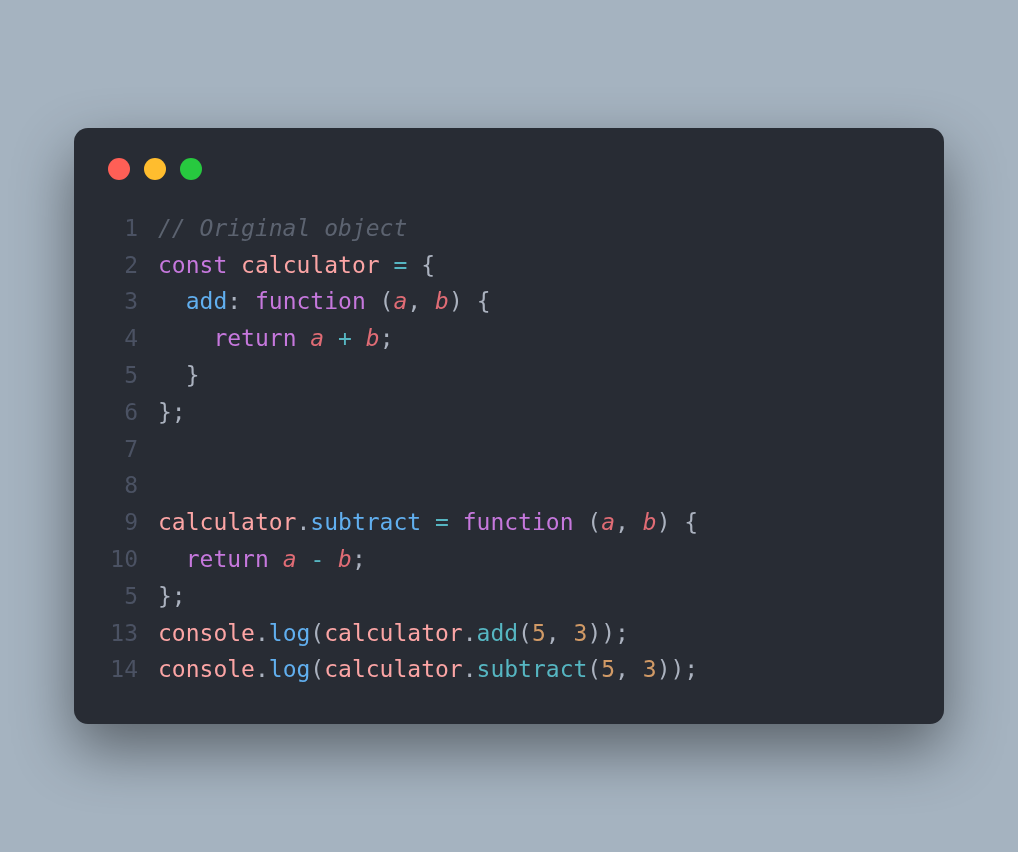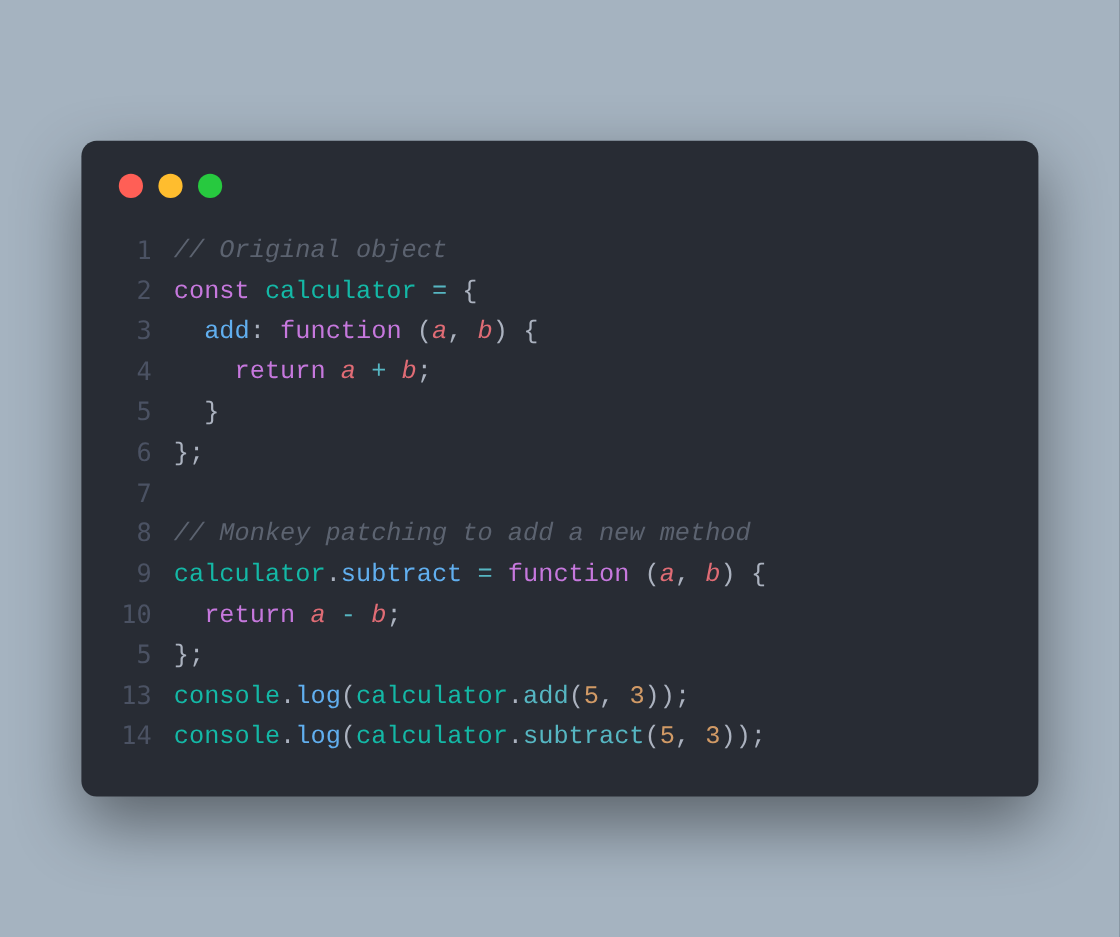--- a/index.html
+++ b/index.html
@@ -43,26 +43,25 @@
     .gutter {
       width: 54px;
       text-align: right;
       color: #4b5263;
       padding-right: 20px;
       user-select: none;
       flex-shrink: 0;
     }
     .code-content {
       color: #abb2bf;
-      font-family: Liberation Mono, monospace;
     }
     .tk { white-space: pre; }
     .c-comment { color: #5c6370; font-style: italic; }
     .c-keyword { color: #c678dd; }
-    .c-var { color: #14b8a6; margin-top: 24px; }
+    .c-var { color: #fca5a5; margin-top: 24px; }
     .c-func { color: #61afef; }
     .c-param { color: #e06c75; font-style: italic; }
     .c-op { color: #56b6c2; }
     .c-punct { color: #abb2bf; }
     .c-number { color: #d19a66; }
     .c-default { color: #abb2bf; }
     .c-method { color: #56b6c2; }
   </style>
 </head>
 <body>
@@ -74,20 +73,20 @@
     <div class="tl-dot dot-green"></div>
   </div>
   <div class="code-area" id="code-area">
       <div class="code-line"><span class="gutter">1</span><span class="code-content"><span class="tk c-comment">// Original object</span></span></div>
       <div class="code-line"><span class="gutter">2</span><span class="code-content"><span class="tk c-keyword">const</span><span class="tk c-default"> </span><span class="tk c-var">calculator</span><span class="tk c-default"> </span><span class="tk c-op">=</span><span class="tk c-default"> </span><span class="tk c-punct">{</span></span></div>
       <div class="code-line"><span class="gutter">3</span><span class="code-content"><span class="tk c-default">  </span><span class="tk c-func">add</span><span class="tk c-punct">:</span><span class="tk c-default"> </span><span class="tk c-keyword">function</span><span class="tk c-default"> </span><span class="tk c-punct">(</span><span class="tk c-param">a</span><span class="tk c-punct">,</span><span class="tk c-default"> </span><span class="tk c-param">b</span><span class="tk c-punct">)</span><span class="tk c-default"> </span><span class="tk c-punct">{</span></span></div>
       <div class="code-line"><span class="gutter">4</span><span class="code-content"><span class="tk c-default">    </span><span class="tk c-keyword">return</span><span class="tk c-default"> </span><span class="tk c-param">a</span><span class="tk c-default"> </span><span class="tk c-op">+</span><span class="tk c-default"> </span><span class="tk c-param">b</span><span class="tk c-punct">;</span></span></div>
       <div class="code-line"><span class="gutter">5</span><span class="code-content"><span class="tk c-default">  </span><span class="tk c-punct">}</span></span></div>
       <div class="code-line"><span class="gutter">6</span><span class="code-content"><span class="tk c-punct">};</span></span></div>
       <div class="code-line"><span class="gutter">7</span><span class="code-content">&nbsp;</span></div>
-      <div class="code-line"><span class="gutter">8</span><span class="code-content"><span class="tk c-comment">// Monkey patching to add a new method</span></span></div>
+      <div class="code-line"><span class="gutter">8</span></div>
       <div class="code-line"><span class="gutter">9</span><span class="code-content"><span class="tk c-var">calculator</span><span class="tk c-punct">.</span><span class="tk c-func">subtract</span><span class="tk c-default"> </span><span class="tk c-op">=</span><span class="tk c-default"> </span><span class="tk c-keyword">function</span><span class="tk c-default"> </span><span class="tk c-punct">(</span><span class="tk c-param">a</span><span class="tk c-punct">,</span><span class="tk c-default"> </span><span class="tk c-param">b</span><span class="tk c-punct">)</span><span class="tk c-default"> </span><span class="tk c-punct">{</span></span></div>
       <div class="code-line"><span class="gutter">10</span><span class="code-content"><span class="tk c-default">  </span><span class="tk c-keyword">return</span><span class="tk c-default"> </span><span class="tk c-param">a</span><span class="tk c-default"> </span><span class="tk c-op">-</span><span class="tk c-default"> </span><span class="tk c-param">b</span><span class="tk c-punct">;</span></span></div>
       <div class="code-line"><span class="gutter">5</span><span class="code-content"><span class="tk c-punct">};</span></span></div>
       <div class="code-line"><span class="gutter">13</span><span class="code-content"><span class="tk c-var">console</span><span class="tk c-punct">.</span><span class="tk c-func">log</span><span class="tk c-punct">(</span><span class="tk c-var">calculator</span><span class="tk c-punct">.</span><span class="tk c-method">add</span><span class="tk c-punct">(</span><span class="tk c-number">5</span><span class="tk c-punct">,</span><span class="tk c-default"> </span><span class="tk c-number">3</span><span class="tk c-punct">));</span></span></div>
       <div class="code-line"><span class="gutter">14</span><span class="code-content"><span class="tk c-var">console</span><span class="tk c-punct">.</span><span class="tk c-func">log</span><span class="tk c-punct">(</span><span class="tk c-var">calculator</span><span class="tk c-punct">.</span><span class="tk c-method">subtract</span><span class="tk c-punct">(</span><span class="tk c-number">5</span><span class="tk c-punct">,</span><span class="tk c-default"> </span><span class="tk c-number">3</span><span class="tk c-punct">));</span></span></div>
     </div>
 </div>
 
 </body></html>

